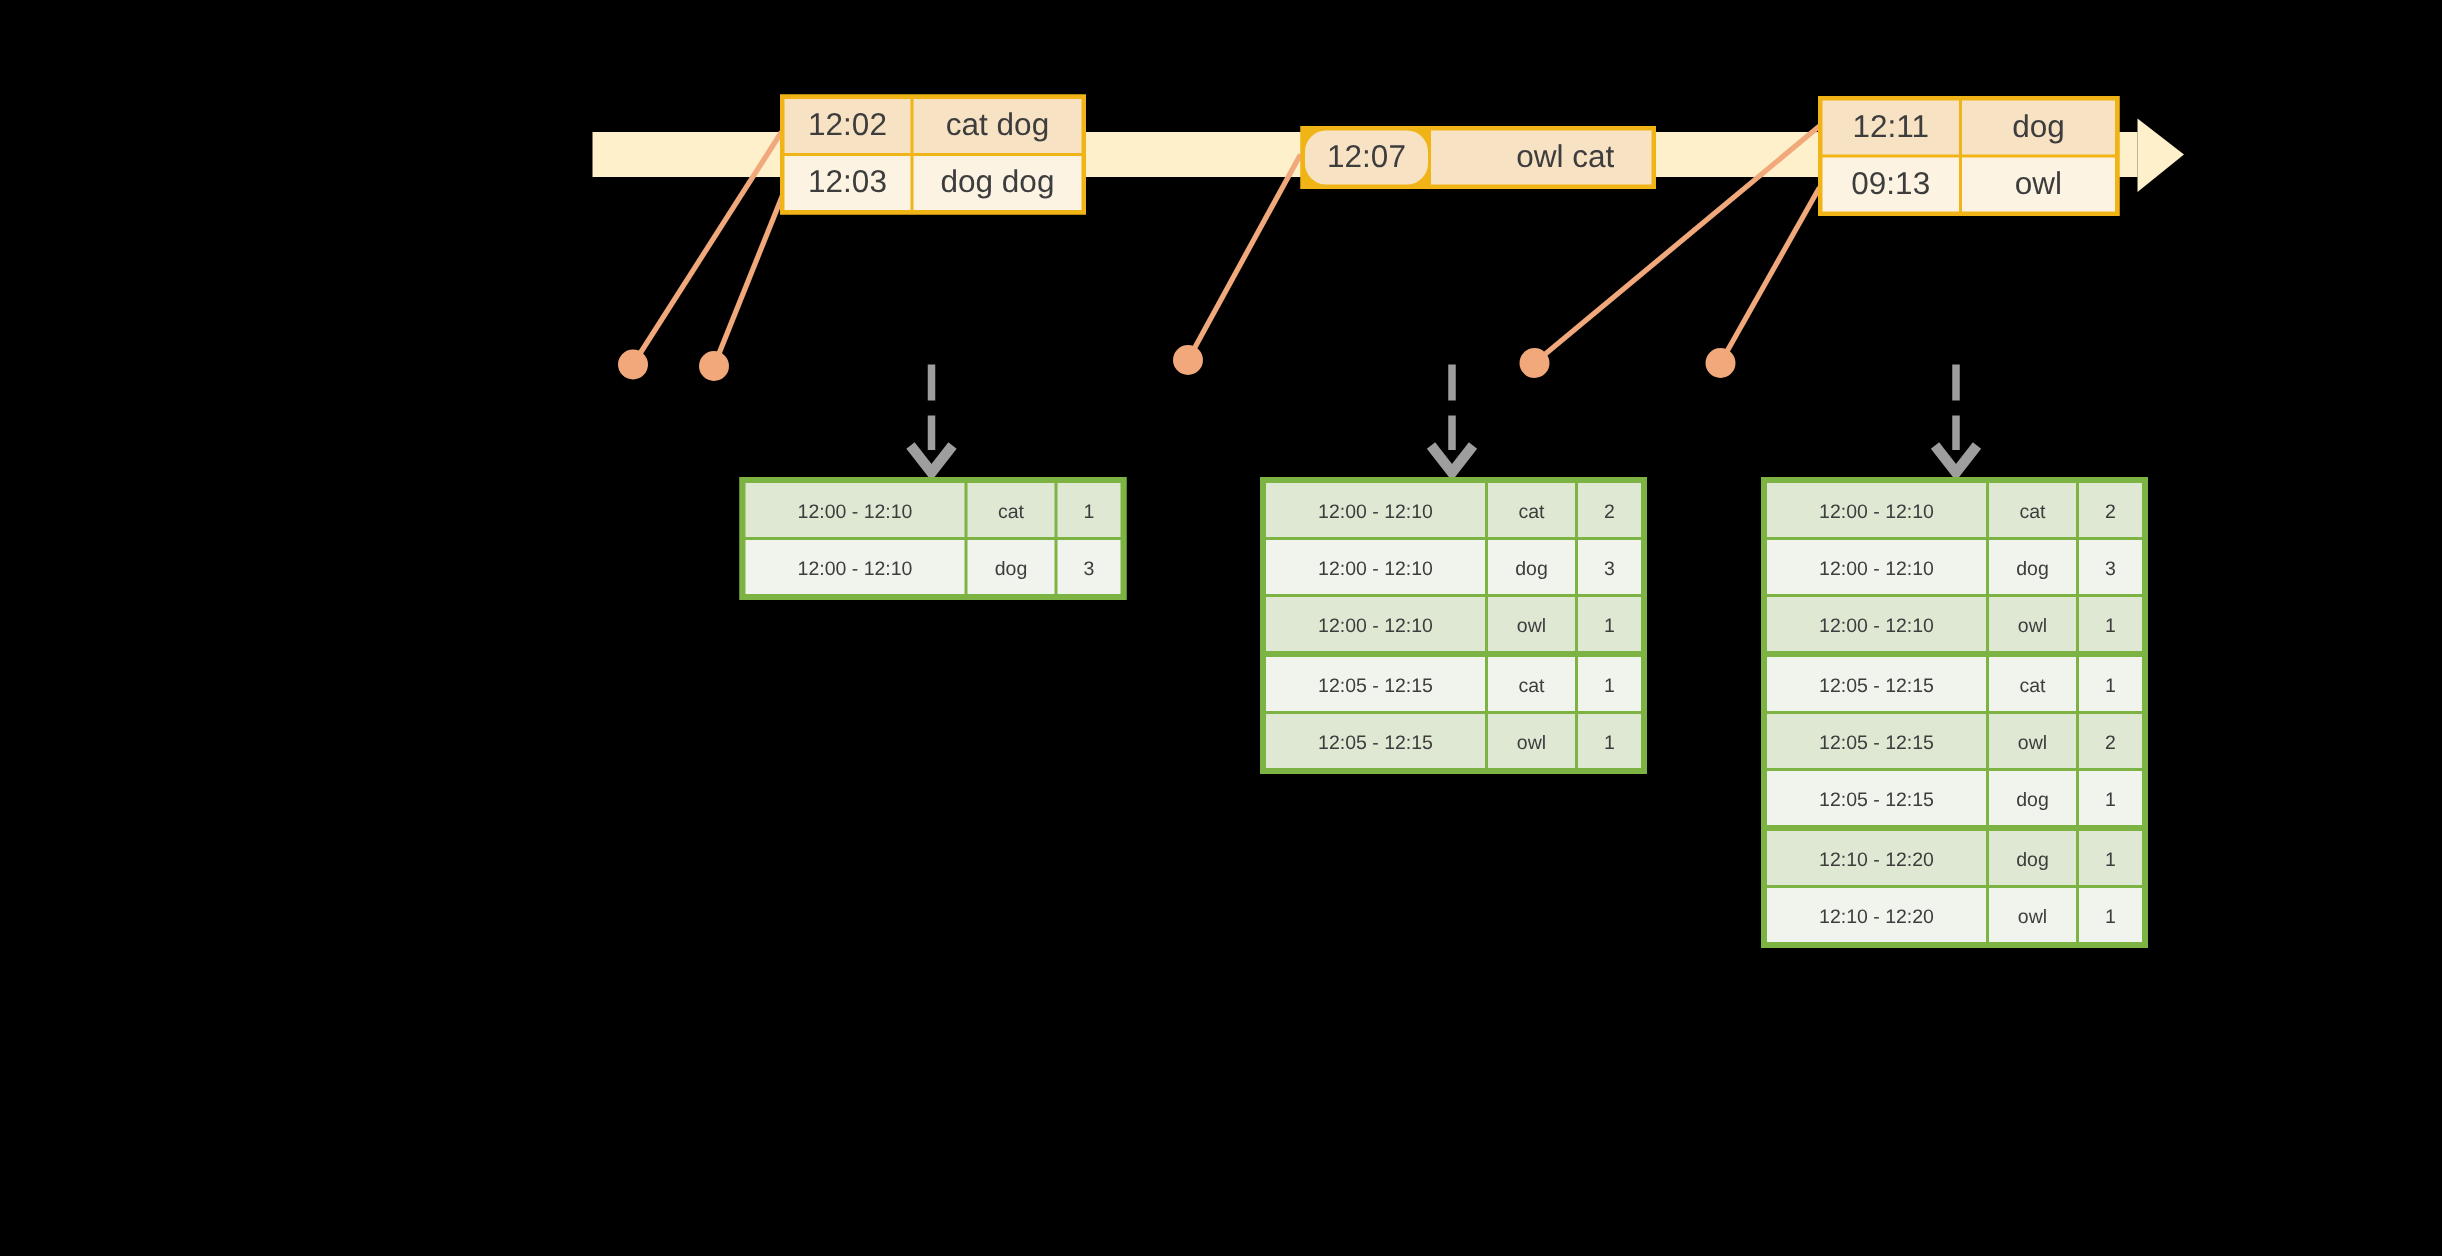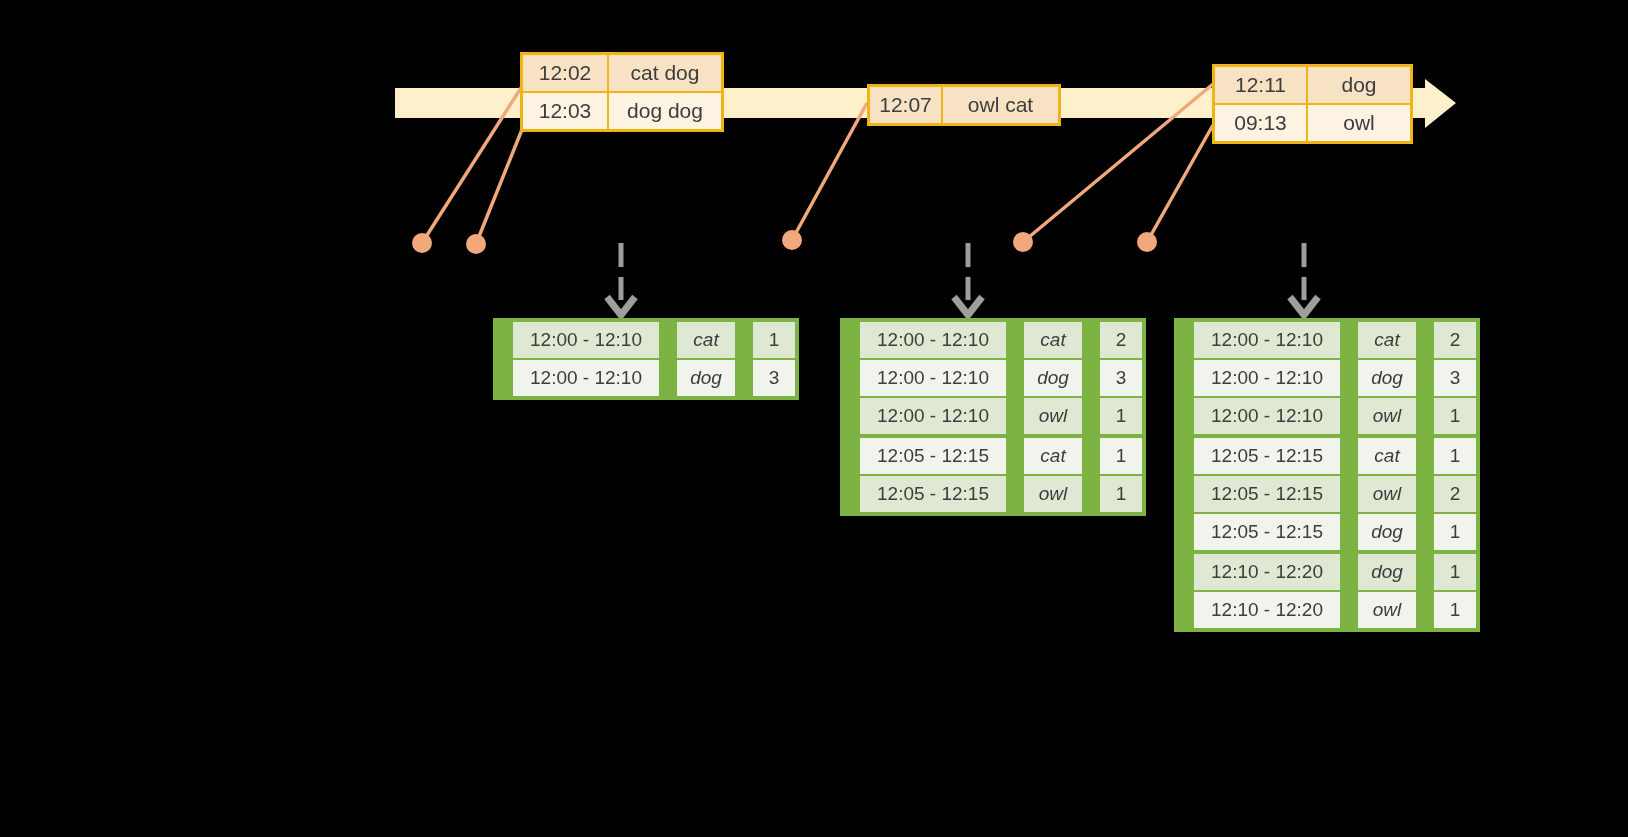--- a/index.html
+++ b/index.html
@@ -27,47 +27,46 @@
   .irow { display: flex; gap: 2px; }
   .icell {
     height: 36px;
     display: flex;
     align-items: center;
     justify-content: center;
     font-size: 21px;
   }
   .irow:nth-child(odd)  .icell { background: #f8e2c4; }
   .irow:nth-child(even) .icell { background: #fdf3e3; }
-  .t-a { left: 520px;  top: 52px; }
+  .t-a { left: 520px;  top: 63px; }
   .t-a .time  { width: 84px; }  .t-a .words { width: 112px; text-align: right; }
   .t-b { left: 867px;  top: 84px; }
-  .t-b .time  { width: 71px; }  .t-b .words { width: 115px; }
+  .t-b .time  { width: 82px; border-radius: 14px; }  .t-b .words { width: 115px; padding-left: 32px; }
   .t-c { left: 1212px; top: 64px; }
   .t-c .time  { width: 91px; }  .t-c .words { width: 102px; }
 
   
   .rtable {
     position: absolute;
     z-index: 2;
     display: flex;
     flex-direction: column;
     gap: 2px;
     background: #7cb342;
     border: 4px solid #7cb342;
   }
   .rrow { display: flex; gap: 2px; height: 36px; }
   .rcell {
     display: flex;
     align-items: center;
     justify-content: center;
-    font-size: 19px;
-    margin-left: 16px;
+    font-size: 13px;
   }
   .rcell.window { width: 146px; }
-  .rcell.word   { width: 58px; font-style: italic; }
+  .rcell.word   { width: 58px; }
   .rcell.count  { width: 42px; }
   .rrow:nth-child(odd)  .rcell { background: #dfe8d3; }
   .rrow:nth-child(even) .rcell { background: #f1f4ec; }
   .group-start { margin-top: 2px; }   
   .r-1 { left: 493px;  top: 318px; }
   .r-2 { left: 840px;  top: 318px; }
   .r-3 { left: 1174px; top: 318px; }
 </style>
 </head>
 <body>

